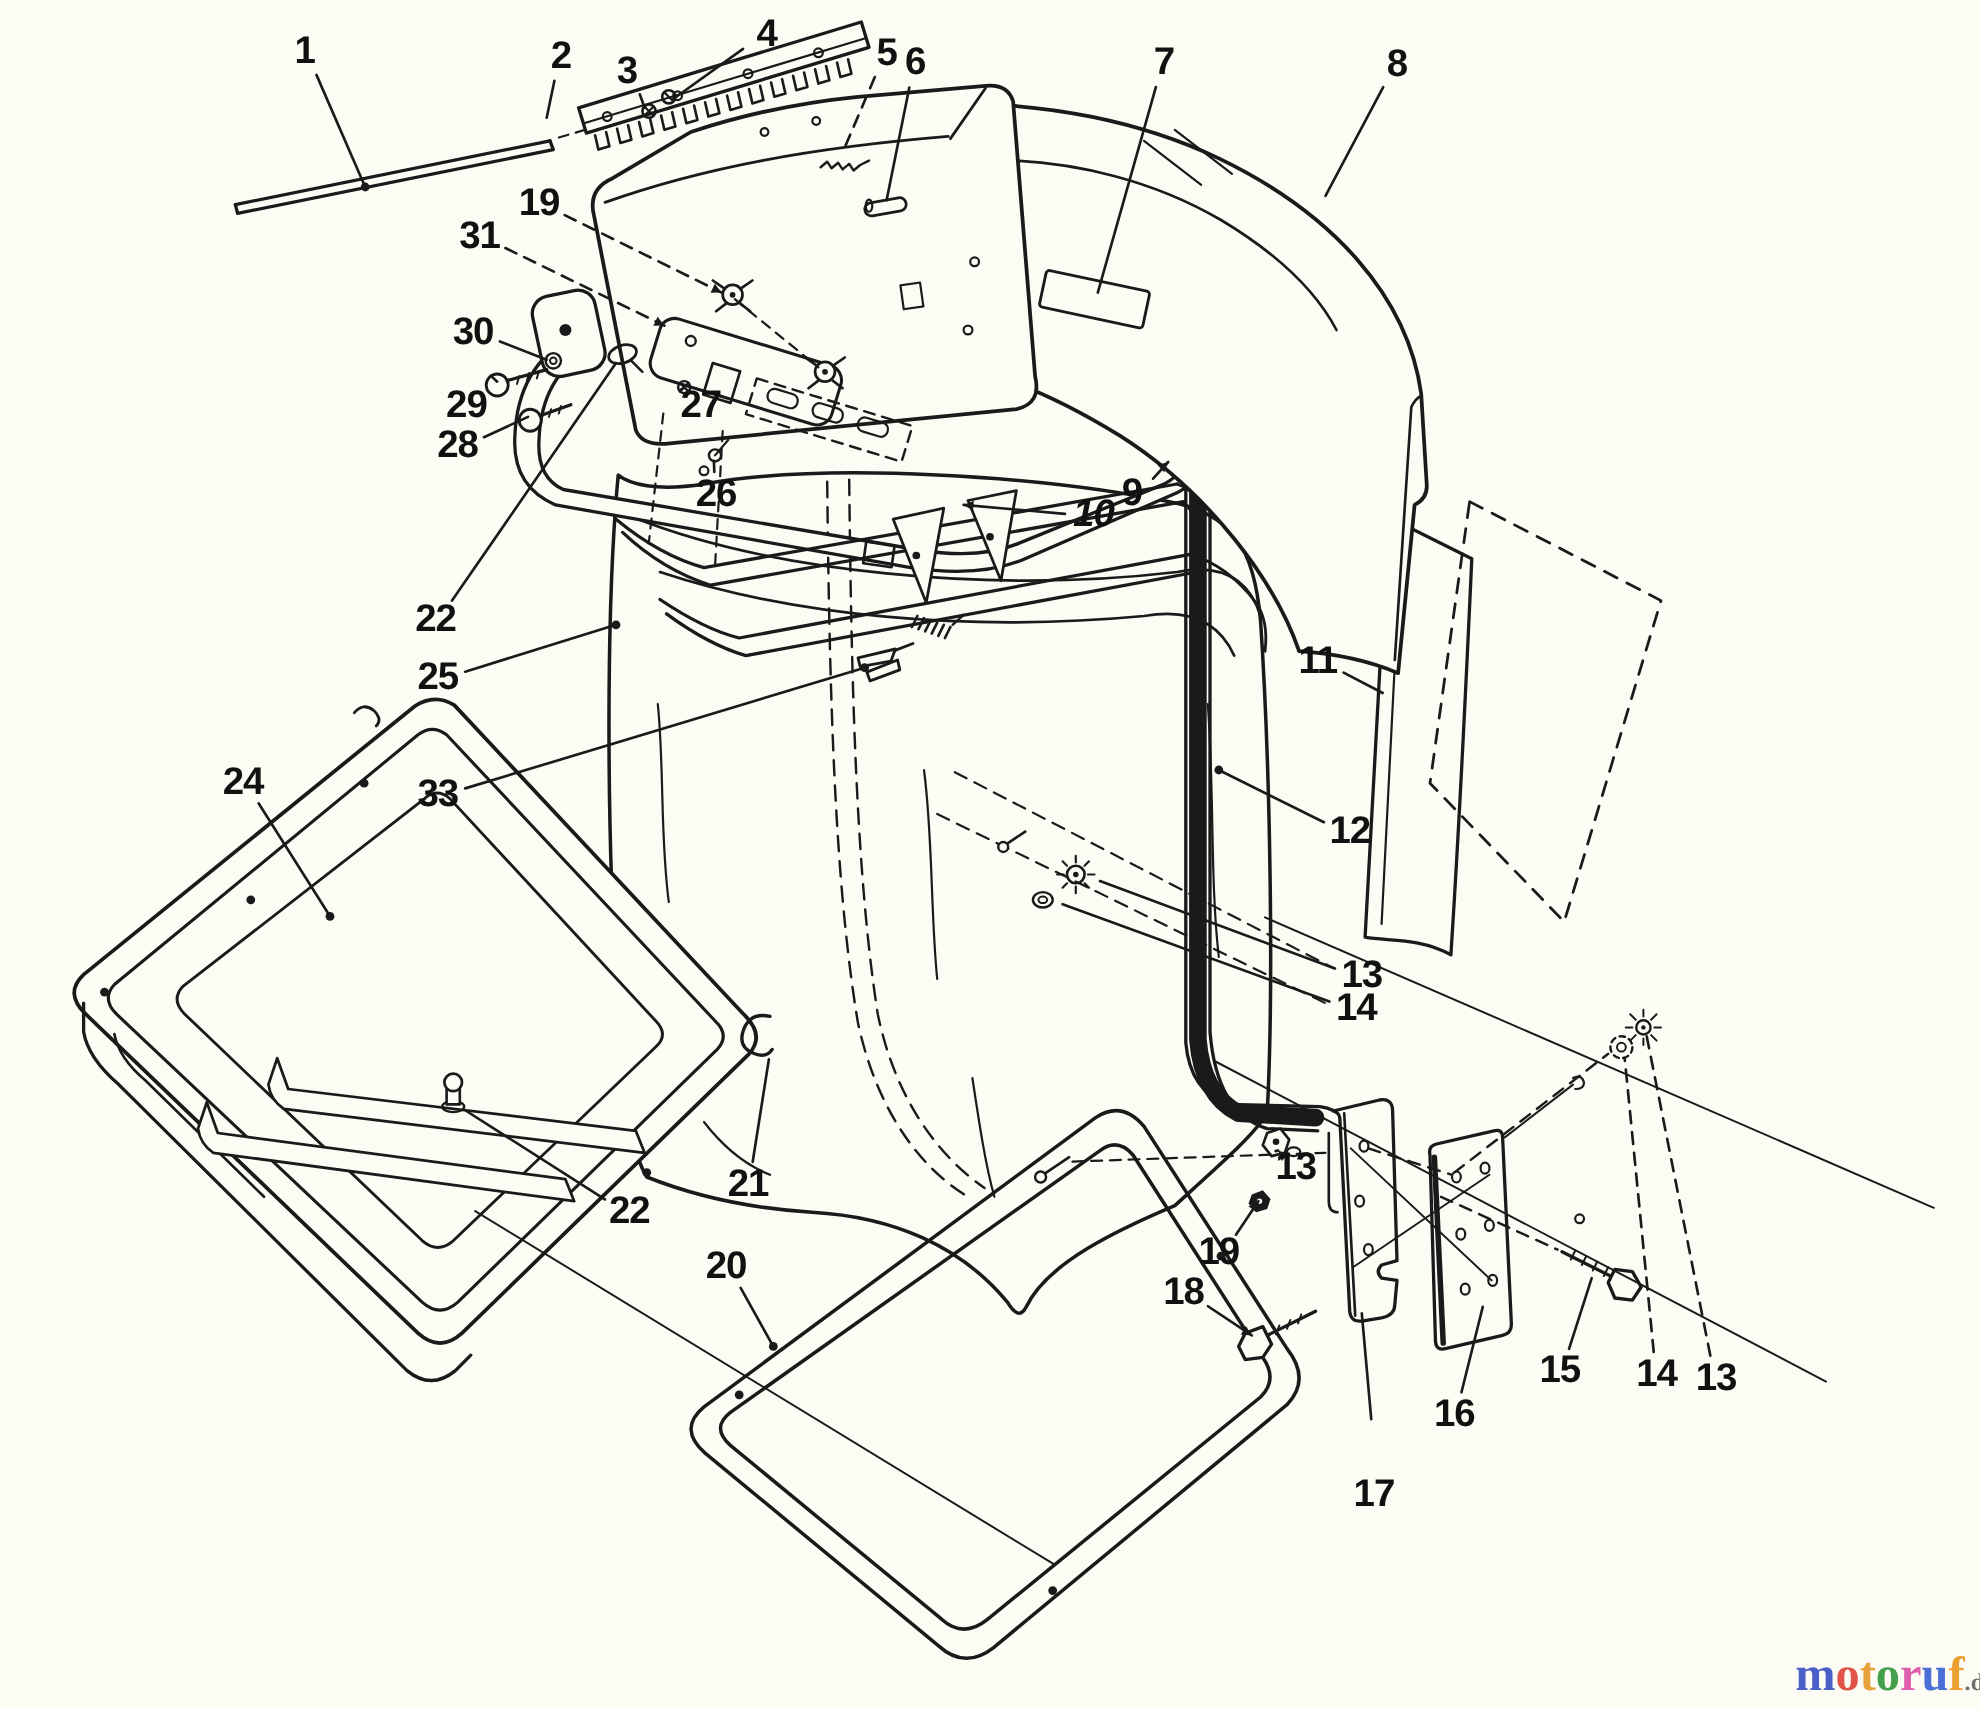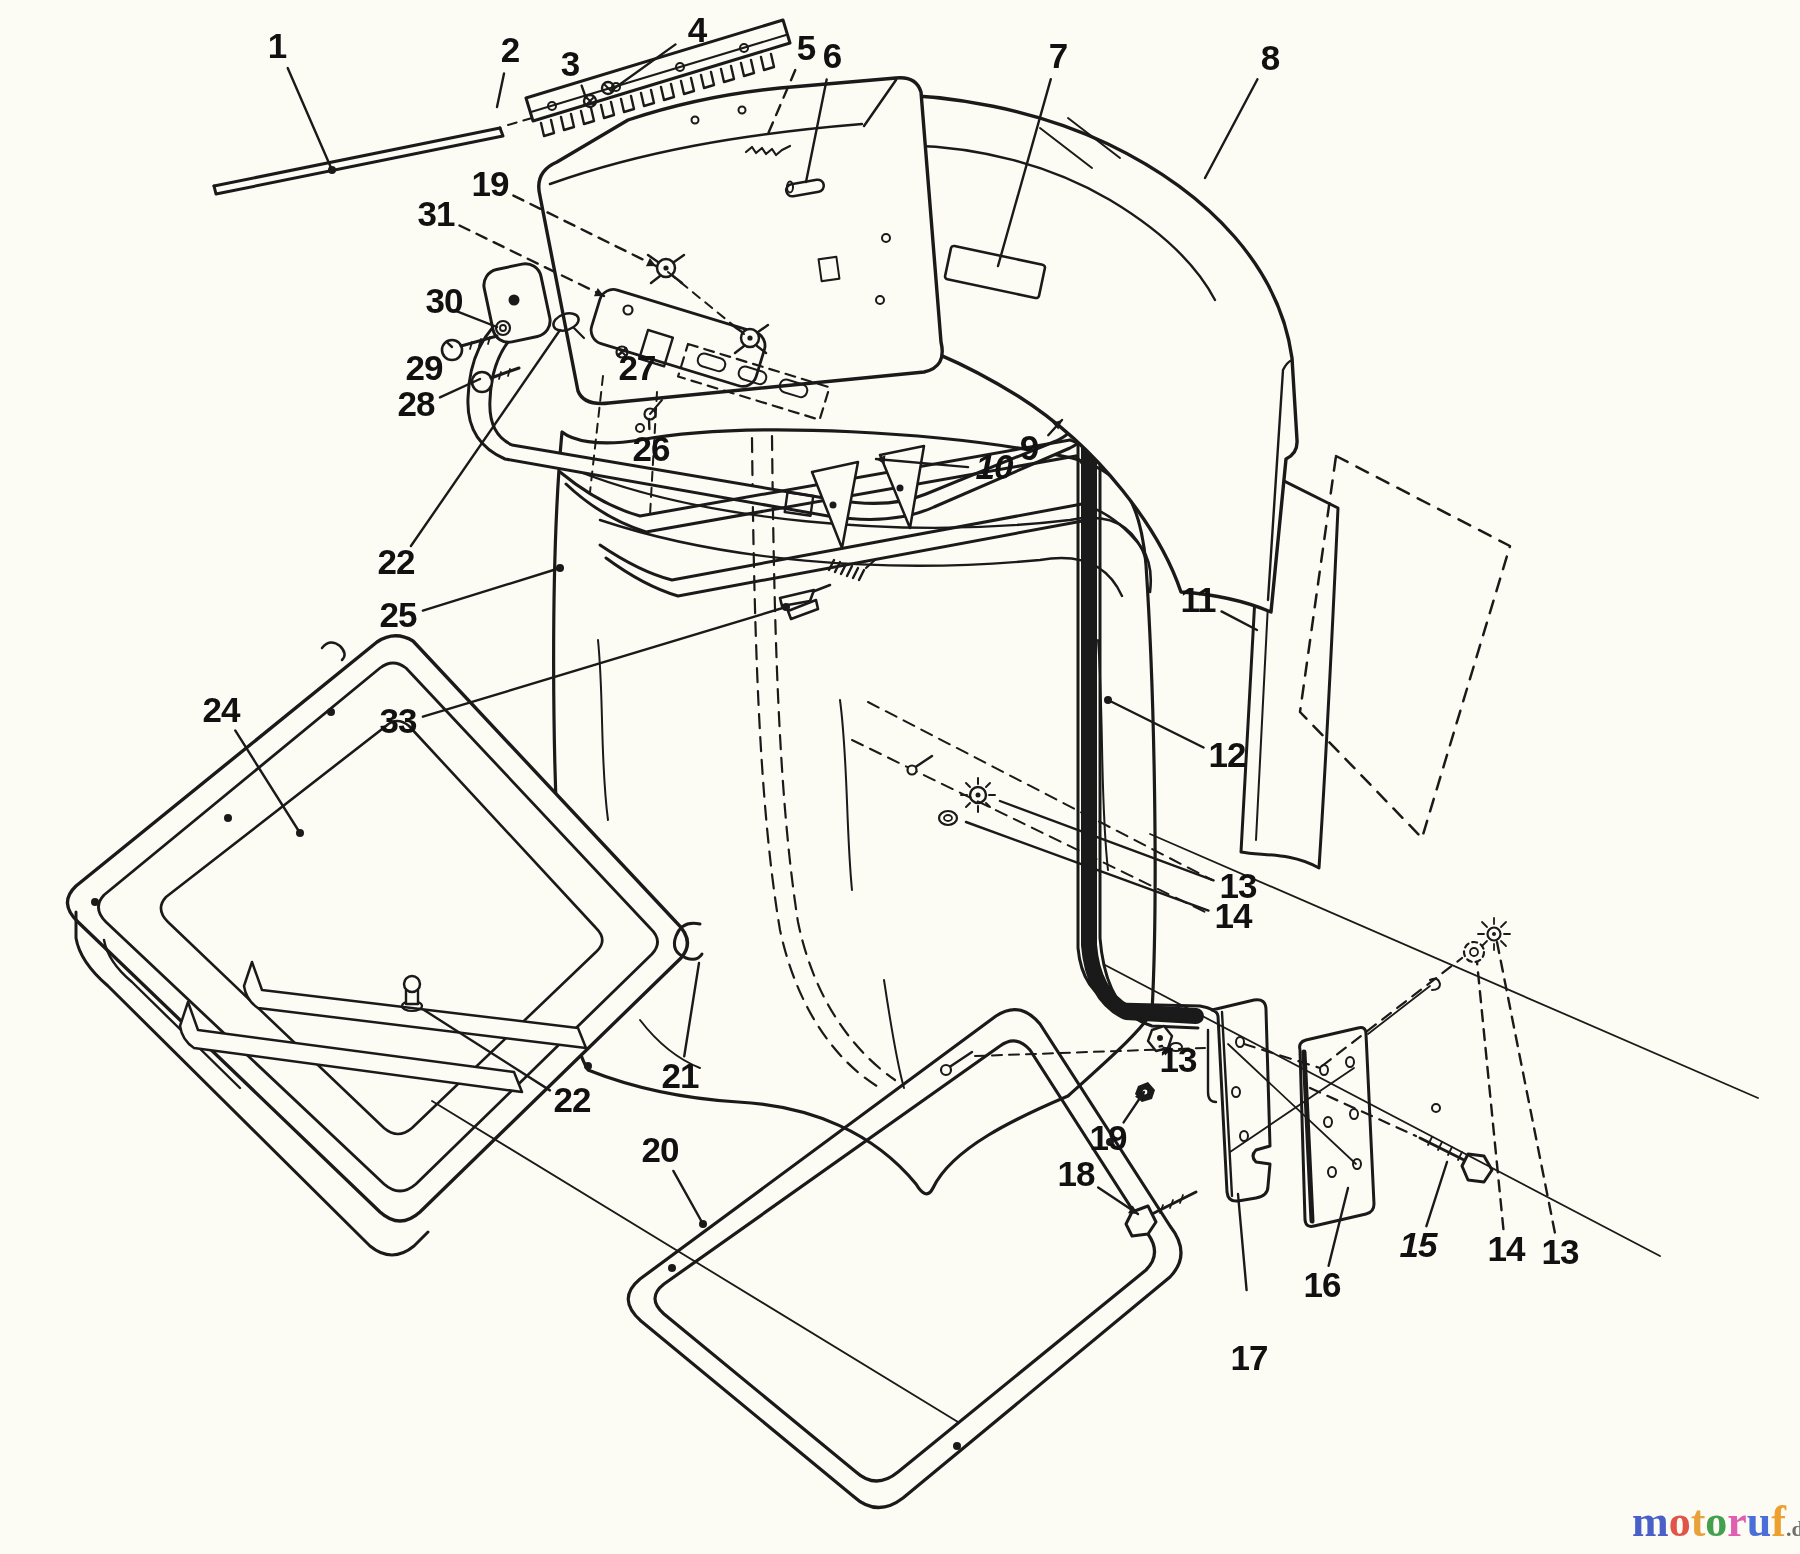--- a/index.html
+++ b/index.html
@@ -375,21 +375,21 @@
       <div class="callout" style="left: 277px; top: 48px;">1</div>
       <div class="callout" style="left: 510px; top: 52px;">2</div>
       <div class="callout" style="left: 570px; top: 66px;">3</div>
       <div class="callout" style="left: 697px; top: 32px;">4</div>
       <div class="callout" style="left: 806px; top: 50px;">5</div>
       <div class="callout" style="left: 832px; top: 58px;">6</div>
       <div class="callout" style="left: 1058px; top: 58px;">7</div>
       <div class="callout" style="left: 1270px; top: 60px;">8</div>
       <div class="callout" style="left: 490px; top: 186px;">19</div>
       <div class="callout" style="left: 436px; top: 216px;">31</div>
-      <div class="callout" style="left: 444px; top: 303px;">30</div>
+      <div class="callout" style="left: 430px; top: 303px;">30</div>
       <div class="callout" style="left: 424px; top: 331px; margin-top: 39px;">29</div>
       <div class="callout" style="left: 416px; top: 406px;">28</div>
       <div class="callout" style="left: 637px; top: 370px;">27</div>
       <div class="callout" style="left: 651px; top: 451px;">26</div>
       <div class="callout" style="left: 396px; top: 564px;">22</div>
       <div class="callout" style="left: 398px; top: 617px;">25</div>
       <div class="callout" style="left: 398px; top: 723px;">33</div>
       <div class="callout" style="left: 221px; top: 712px;">24</div>
       <div class="callout" style="left: 1029px; top: 450px;">9</div>
       <div class="callout" style="left: 994px; top: 469px; font-style: italic;">10</div>
@@ -398,20 +398,20 @@
       <div class="callout" style="left: 1238px; top: 888px;">13</div>
       <div class="callout" style="left: 1233px; top: 918px;">14</div>
       <div class="callout" style="left: 680px; top: 1078px;">21</div>
       <div class="callout" style="left: 572px; top: 1102px;">22</div>
       <div class="callout" style="left: 660px; top: 1152px; text-align: right;">20</div>
       <div class="callout" style="left: 1178px; top: 1062px;">13</div>
       <div class="callout" style="left: 1108px; top: 1140px;">19</div>
       <div class="callout" style="left: 1076px; top: 1176px;">18</div>
       <div class="callout" style="left: 1249px; top: 1312px; margin-top: 48px;">17</div>
       <div class="callout" style="left: 1322px; top: 1287px;">16</div>
-      <div class="callout" style="left: 1418px; top: 1247px; font-style: italic;">15</div>
+      <div class="callout" style="left: 1418px; top: 1247px;">15</div>
       <div class="callout" style="left: 1506px; top: 1251px;">14</div>
       <div class="callout" style="left: 1560px; top: 1254px;">13</div>
     </div>
 
 <div class="watermark" id="watermark"><span style="color: rgb(74, 95, 200);">m</span><span style="color: rgb(224, 85, 72);">o</span><span style="color: rgb(232, 162, 60);">t</span><span style="color: rgb(68, 160, 76);">o</span><span style="color: rgb(224, 96, 176);">r</span><span style="color: rgb(74, 112, 216);">u</span><span style="color: rgb(237, 160, 47);">f</span><span class="suffix" style="color: rgb(110, 110, 110);">.de</span></div>
 
 </div>
 
 </body></html>

